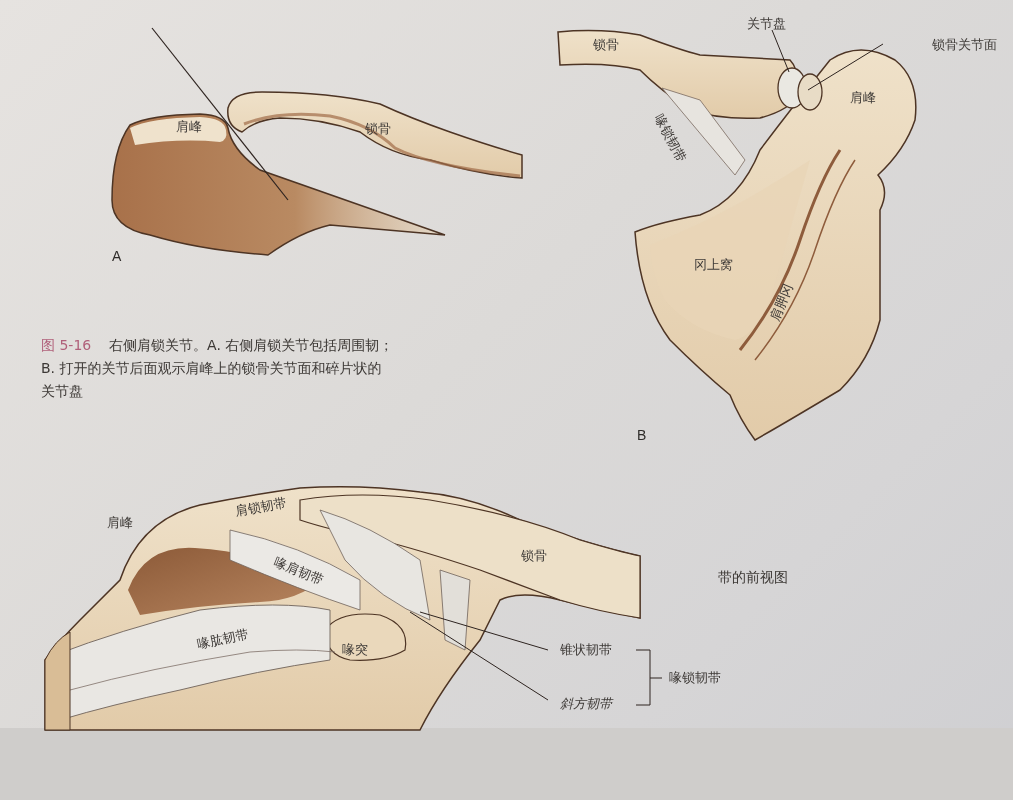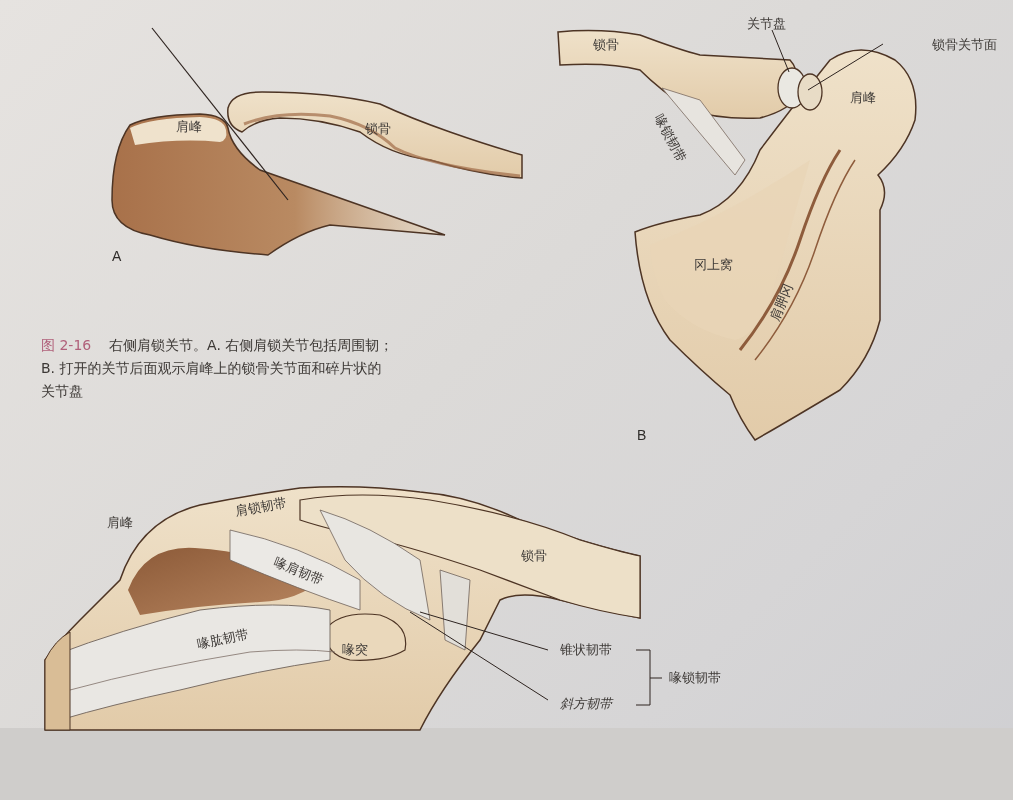--- a/index.html
+++ b/index.html
@@ -103,29 +103,30 @@
 <span class="lbl" style="left:593px;top:38px;">锁骨</span>
 <span class="lbl" style="left:747px;top:17px;">关节盘</span>
 <span class="lbl" style="left:892px;top:38px;margin-left:40px;">锁骨关节面</span>
 <span class="lbl" style="left:850px;top:91px;">肩峰</span>
 <span class="lbl rot" style="left:664px;top:112px;transform:rotate(62deg);">喙锁韧带</span>
 <span class="lbl" style="left:694px;top:258px;text-align:right;">冈上窝</span>
 <span class="lbl rot" style="left:768px;top:318px;transform:rotate(-68deg);">肩胛冈</span>
 <span class="letter" style="left:637px;top:427px;">B</span>
 
 <div class="cap" style="left:41px;top:334px;width:470px;">
-  <div><span class="fig">图 2-16</span>&nbsp;&nbsp;&nbsp;&nbsp;<span>右侧肩锁关节。A. 右侧肩锁关节包括周围韧；</span></div>
+  <div><span class="fig">图 5-16</span>&nbsp;&nbsp;&nbsp;&nbsp;<span>右侧肩锁关节。A. 右侧肩锁关节包括周围韧；</span></div>
   <div>B. 打开的关节后面观示肩峰上的锁骨关节面和碎片状的</div>
   <div>关节盘</div>
 </div>
 
 <span class="lbl" style="left:107px;top:516px;">肩峰</span>
 <span class="lbl rot" style="left:234px;top:505px;transform:rotate(-10deg);">肩锁韧带</span>
 <span class="lbl rot" style="left:277px;top:555px;transform:rotate(22deg);">喙肩韧带</span>
 <span class="lbl" style="left:521px;top:549px;">锁骨</span>
 <span class="lbl rot" style="left:196px;top:638px;transform:rotate(-12deg);">喙肱韧带</span>
 <span class="lbl" style="left:342px;top:643px;">喙突</span>
 <span class="lbl" style="left:560px;top:643px;">锥状韧带</span>
 <span class="lbl" style="left:560px;top:697px;font-style:italic;">斜方韧带</span>
 <span class="lbl" style="left:669px;top:671px;">喙锁韧带</span>
 
 <div class="cap" style="left:718px;top:566px;width:290px;">
+  <div>带的前视图</div>
 </div>
 
 </body></html>

